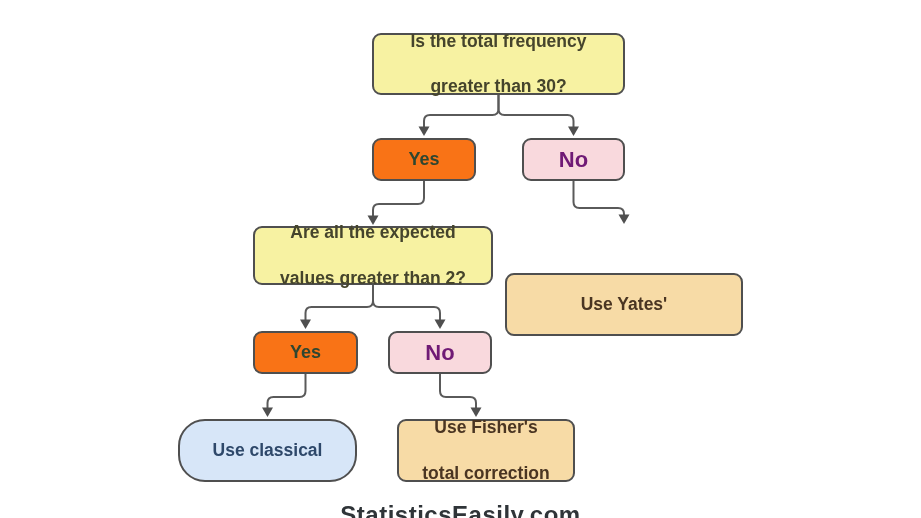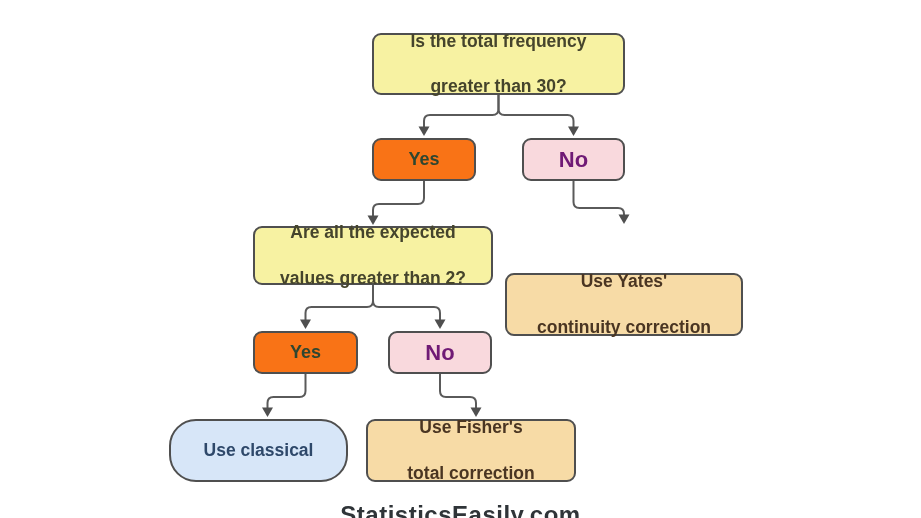--- a/index.html
+++ b/index.html
@@ -51,22 +51,22 @@
   .action-orange{ background: #f7dba6; color: #4a3522; font-size: 17.5px; }
   .action-blue  { background: #d7e6f8; color: #2e486a; font-size: 17.5px; }
 
   .n-q1     { left: 372px; top: 33px;  width: 253px; height: 62px; }
   .n-yes1   { left: 372px; top: 138px; width: 104px; height: 43px; }
   .n-no1    { left: 522px; top: 138px; width: 103px; height: 43px; }
   .n-q2     { left: 253px; top: 226px; width: 240px; height: 59px; }
   .n-yates  { left: 505px; top: 225px; width: 238px; height: 63px; margin-top: 48px; }
   .n-yes2   { left: 253px; top: 331px; width: 105px; height: 43px; }
   .n-no2    { left: 388px; top: 331px; width: 104px; height: 43px; }
-  .n-chi    { left: 169px; top: 419px; width: 179px; height: 63px; border-radius: 27px; }
-  .n-fisher { left: 366px; top: 419px; width: 210px; height: 63px; }
+  .n-chi    { left: 178px; top: 419px; width: 179px; height: 63px; border-radius: 27px; }
+  .n-fisher { left: 397px; top: 419px; width: 178px; height: 63px; }
 
   .watermark {
     position: absolute;
     left: 0; top: 503px;
     width: 100%;
     text-align: center;
     font-weight: bold;
     font-size: 24px;
     line-height: 24px;
     color: #2f3438;
@@ -116,21 +116,20 @@
     <span>No</span>
   </div>
 
   <div class="node question n-q2">
     <span>Are all the expected</span>
     <span>values greater than 2?</span>
   </div>
 
   <div class="node action-orange n-yates">
     <span>Use Yates'</span>
-    <span>continuity correction</span>
   </div>
 
   <div class="node decision-yes n-yes2">
     <span>Yes</span>
   </div>
 
   <div class="node decision-no n-no2">
     <span>No</span>
   </div>
 

